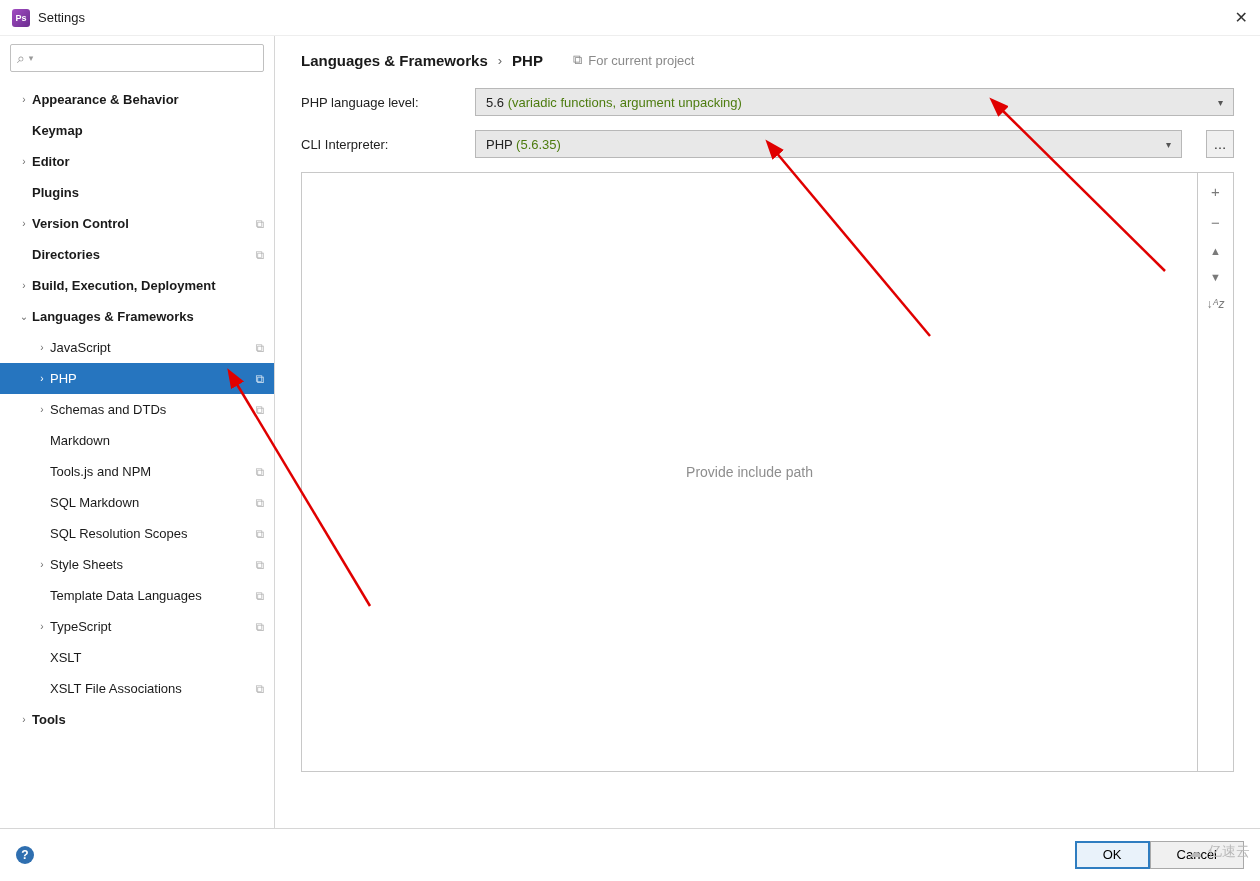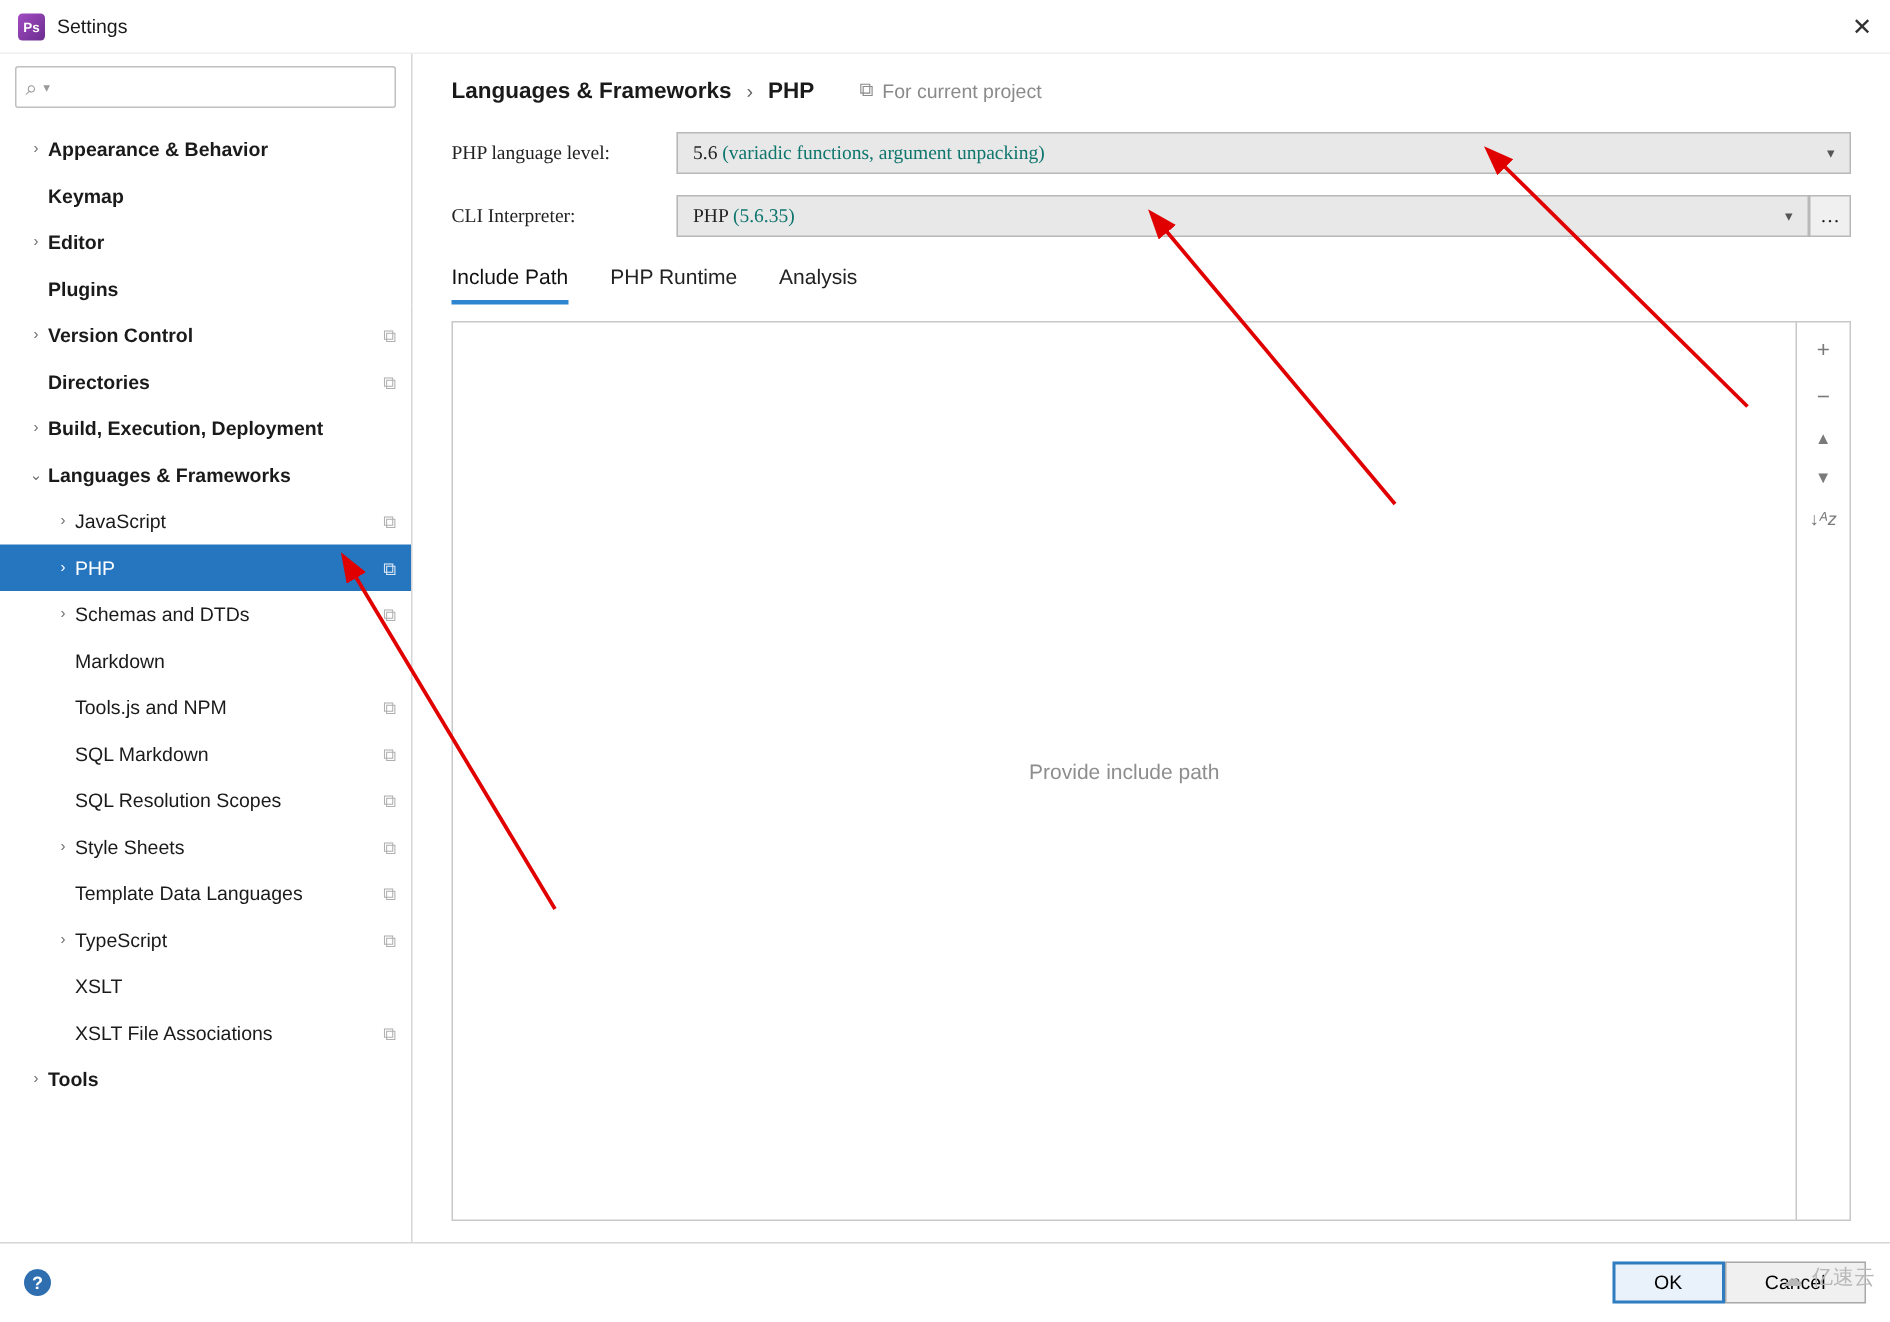--- a/index.html
+++ b/index.html
@@ -23,25 +23,25 @@
 .tree-label.bold { font-weight:600; }
 .tree-item.d1 { padding-left:16px; }
 .tree-item.d2 { padding-left:34px; }
 .tree-badge { position:absolute; right:10px; color:#b0b0b0; font-size:12px; }
 .tree-item.selected .tree-badge { color:#dce9f5; }
 .main { flex:1; display:flex; flex-direction:column; padding:0; }
 .crumb-row { display:flex; align-items:center; height:48px; padding:0 26px; }
 .crumb-row .crumb { font-weight:600; font-size:15px; }
 .crumb-row .csep { margin:0 10px; color:#666; font-size:13px; }
 .crumb-row .proj { margin-left:30px; color:#8a8a8a; font-size:13px; display:flex; align-items:center; gap:6px; }
-.field-row { display:flex; align-items:center; padding:4px 26px; gap:0;font-family:Liberation Serif, serif; }
+.field-row { display:flex; align-items:center; padding:4px 26px; gap:24px; }
 .field-label { width:150px; font-size:13px; color:#222; }
 .combo { flex:1; height:28px; border:1px solid #b8b8b8; background:#e8e8e8; display:flex; align-items:center; padding:0 10px; justify-content:space-between; position:relative; }
 .combo .val { color:#222; }
-.combo .hint { color:#0f766e; }
+.combo .hint { color:#4d7c0f; }
 .combo .dd { color:#555; font-size:10px; }
 .sqbtn { width:28px; height:28px; border:1px solid #b8b8b8; background:#f0f0f0; display:flex; align-items:center; justify-content:center; cursor:pointer; }
 .tabs { display:flex; gap:28px; padding:14px 26px 0 26px; border-bottom:1px solid #fff; }
 .tab { font-size:14px; padding-bottom:8px; cursor:pointer; color:#222; }
 .tab.active { border-bottom:3px solid #2f86d0; color:#111; }
 .pane-wrap { margin:10px 26px 10px 26px; display:flex; height:600px; }
 .pane { flex:1; border:1px solid #c8c8c8; background:#fff; display:flex; align-items:center; justify-content:center; color:#8e8e8e; font-size:14px; }
 .pane-toolbar { width:36px; border:1px solid #c8c8c8; border-left:none; background:#fff; display:flex; flex-direction:column; align-items:center; padding-top:10px; gap:14px; }
 .pane-toolbar .tb { color:#7a7a7a; font-size:15px; cursor:pointer; }
 .footer { height:52px; border-top:1px solid #d6d6d6; display:flex; align-items:center; padding:0 16px; }
@@ -191,25 +191,20 @@
 
     <div class="field-row" style="margin-top:6px;">
       <div class="field-label">CLI Interpreter:</div>
       <div class="combo" style="flex:1">
         <span><span class="val">PHP</span><span class="hint"> (5.6.35)</span></span>
         <span class="dd">▾</span>
       </div>
       <div class="sqbtn">…</div>
     </div>
 
-    <div class="tabs" id="tabs">
-        <span class="tab active">Include Path</span>
-        <span class="tab">PHP Runtime</span>
-        <span class="tab">Analysis</span>
-      </div>
 
     <div class="pane-wrap">
       <div class="pane">
         <span>Provide include path</span>
       </div>
       <div class="pane-toolbar">
         <span class="tb">+</span>
         <span class="tb">−</span>
         <span class="tb" style="font-size:11px;">▲</span>
         <span class="tb" style="font-size:11px;">▼</span>

